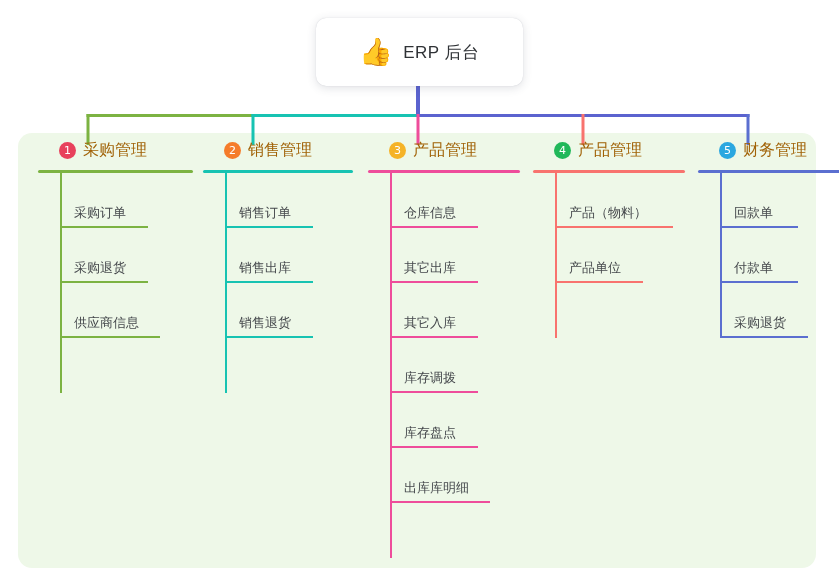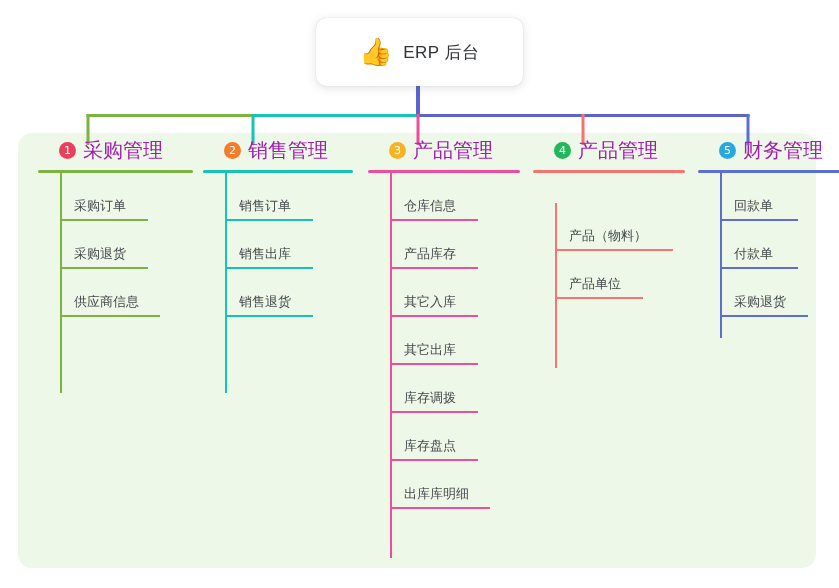--- a/index.html
+++ b/index.html
@@ -95,43 +95,43 @@
     height: 17px;
     border-radius: 50%;
     color: #ffffff;
     font-size: 11px;
     line-height: 17px;
     text-align: center;
     flex: 0 0 auto;
     font-family: "DejaVu Sans", sans-serif;
   }
   .branch-label {
-    font-size: 20px;
-    color: #a21caf;
+    font-size: 16px;
+    color: #a16207;
     white-space: nowrap;
   }
   .branch-rule {
     height: 3px;
     border-radius: 2px;
     margin-top: 3px;
   }
 
   .leaf-list {
     position: relative;
     margin-top: 0;
   }
   .leaf-spine {
     position: absolute;
     left: 22px;
     top: 0;
     width: 2px;
   }
   .leaf {
     position: relative;
-    height: 48px;
+    height: 55px;
     box-sizing: border-box;
   }
   .leaf-text {
     position: absolute;
     left: 36px;
     bottom: 6px;
     font-size: 13px;
     color: #45484c;
     white-space: nowrap;
   }
@@ -217,29 +217,25 @@
         <span class="branch-label">产品管理</span>
       </div>
       <div class="branch-rule" style="background: rgb(238, 77, 155); width: 152px;"></div>
       <div class="leaf-list" style="height: 385px;">
         <div class="leaf-spine" style="background: rgb(238, 77, 155); height: 385px;"></div>
         <div class="leaf">
           <span class="leaf-text">仓库信息</span>
           <div class="leaf-rule" style="background: rgb(238, 77, 155); width: 88px;"></div>
         </div>
         <div class="leaf">
-          <span class="leaf-text">产品库存</span>
+          <span class="leaf-text">其它出库</span>
           <div class="leaf-rule" style="background: rgb(238, 77, 155); width: 88px;"></div>
         </div>
         <div class="leaf">
           <span class="leaf-text">其它入库</span>
-          <div class="leaf-rule" style="background: rgb(238, 77, 155); width: 88px;"></div>
-        </div>
-        <div class="leaf">
-          <span class="leaf-text">其它出库</span>
           <div class="leaf-rule" style="background: rgb(238, 77, 155); width: 88px;"></div>
         </div>
         <div class="leaf">
           <span class="leaf-text">库存调拨</span>
           <div class="leaf-rule" style="background: rgb(238, 77, 155); width: 88px;"></div>
         </div>
         <div class="leaf">
           <span class="leaf-text">库存盘点</span>
           <div class="leaf-rule" style="background: rgb(238, 77, 155); width: 88px;"></div>
         </div>
@@ -248,21 +244,21 @@
           <div class="leaf-rule" style="background: rgb(238, 77, 155); width: 100px;"></div>
         </div>
       </div>
     </div>
     <div class="column" style="left: 533px; width: 152px;">
       <div class="branch-head">
         <span class="badge" style="background: rgb(33, 184, 90);">4</span>
         <span class="branch-label">产品管理</span>
       </div>
       <div class="branch-rule" style="background: rgb(248, 115, 110); width: 152px;"></div>
-      <div class="leaf-list" style="height: 165px; margin-top: 30px;">
+      <div class="leaf-list" style="height: 165px;">
         <div class="leaf-spine" style="background: rgb(248, 115, 110); height: 165px;"></div>
         <div class="leaf">
           <span class="leaf-text">产品（物料）</span>
           <div class="leaf-rule" style="background: rgb(248, 115, 110); width: 118px;"></div>
         </div>
         <div class="leaf">
           <span class="leaf-text">产品单位</span>
           <div class="leaf-rule" style="background: rgb(248, 115, 110); width: 88px;"></div>
         </div>
       </div>

